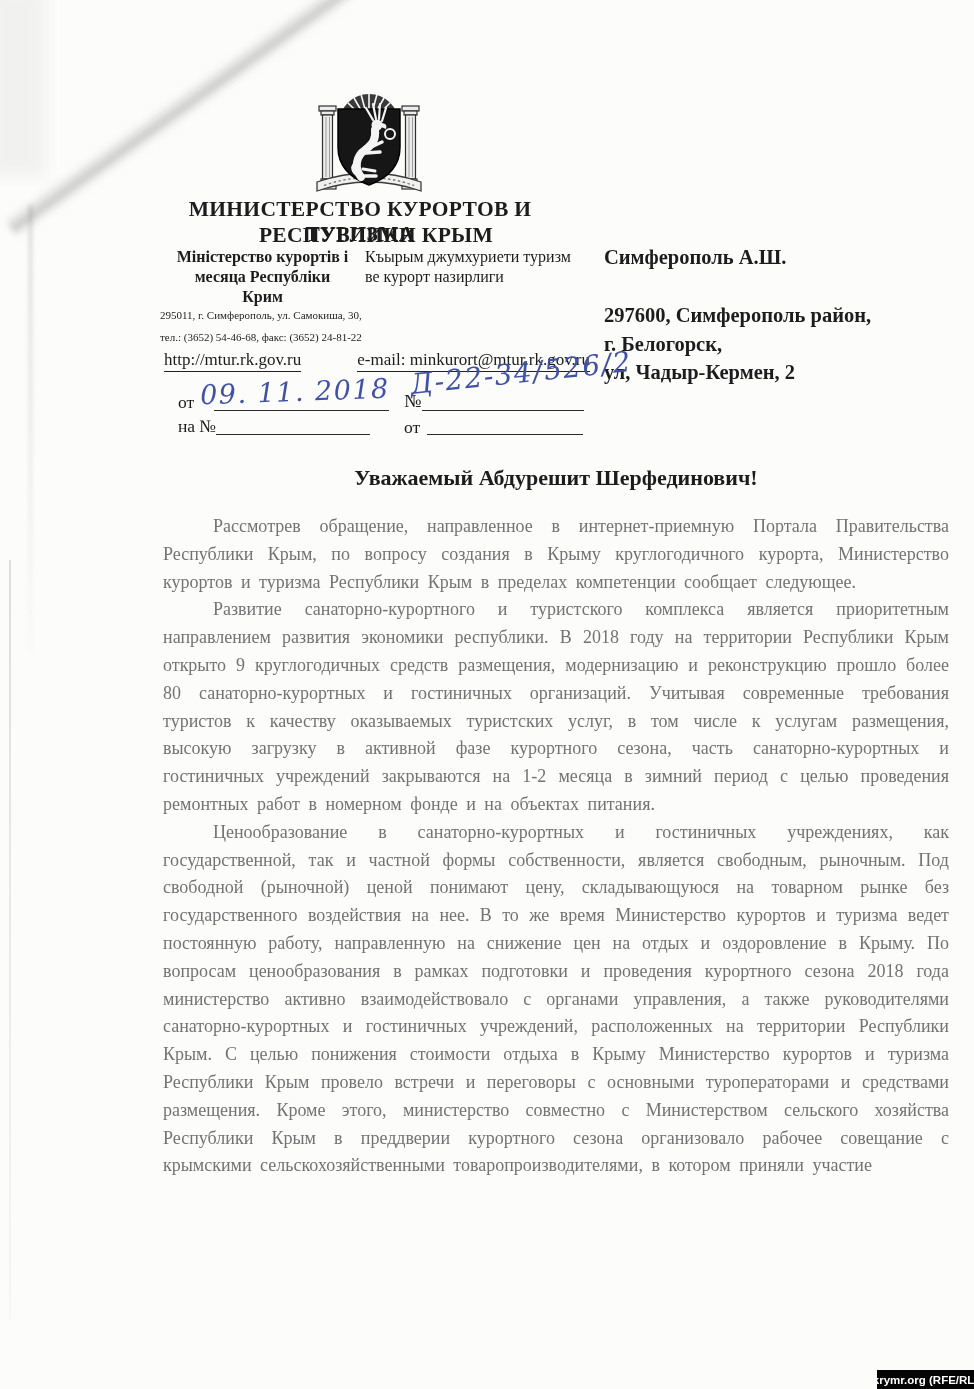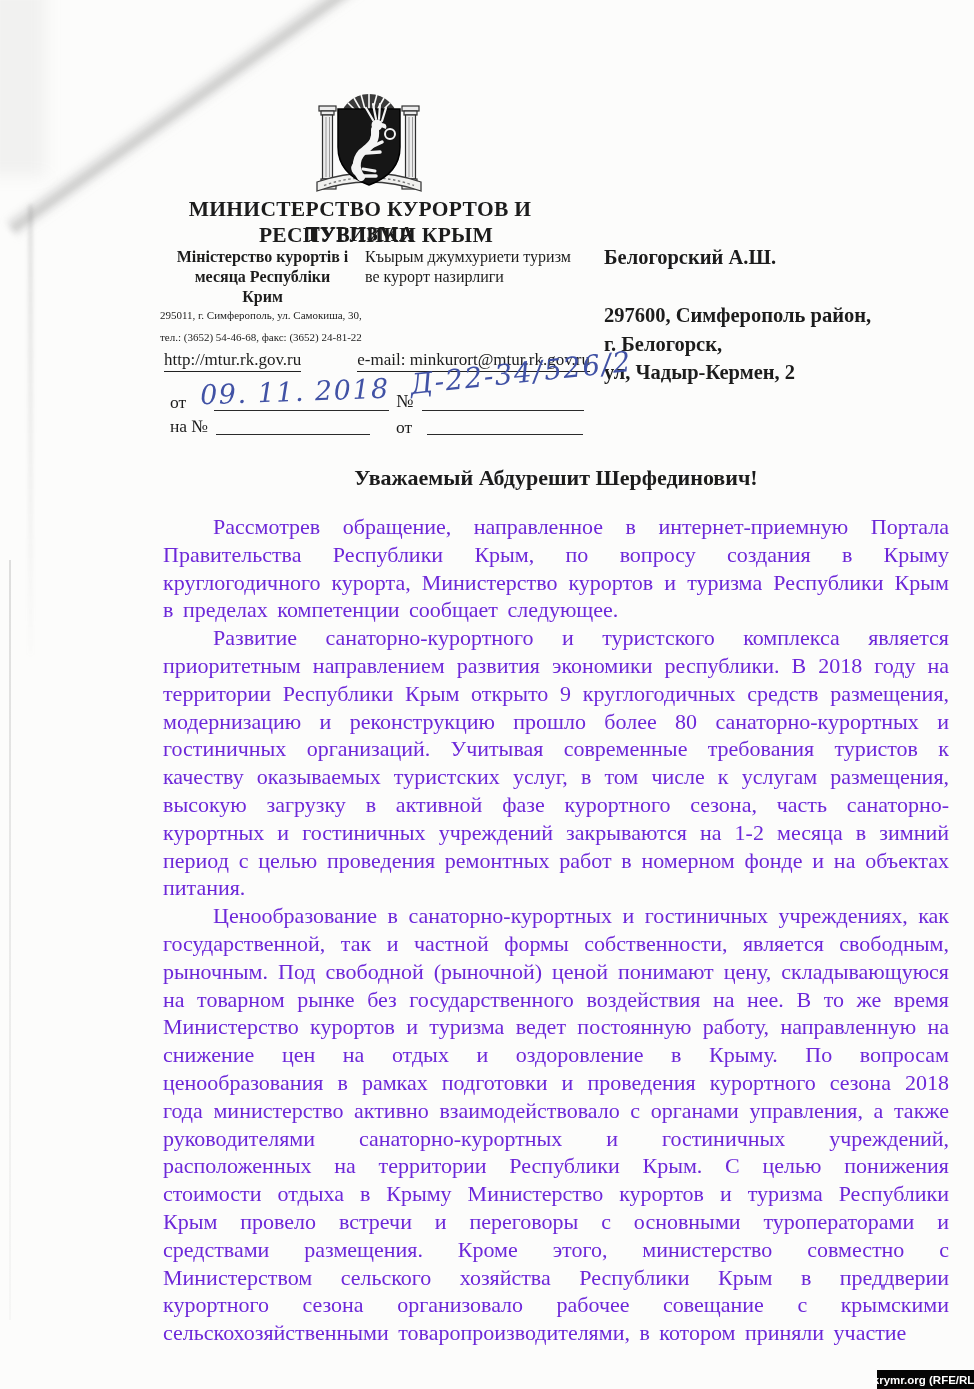--- a/index.html
+++ b/index.html
@@ -37,34 +37,34 @@
   .subcols{left:160px;top:247px;width:432px;display:flex;justify-content:space-between;}
   .sub-uk{width:205px;text-align:center;font-size:16px;line-height:20px;font-weight:bold;}
   .sub-ct{width:227px;font-size:16px;line-height:20px;}
   .addr{left:160px;top:305px;width:432px;font-size:11px;line-height:21.5px;}
   .urlrow{left:164px;top:350px;width:426px;display:flex;justify-content:space-between;font-size:17px;}
   .und{border-bottom:1.5px solid #222;padding-bottom:1px;}
   
   .rec-name{left:604px;top:246px;font-size:20.5px;font-weight:bold;}
   .rec-addr{left:604px;top:301px;font-size:20.5px;font-weight:bold;line-height:28.5px;}
   
-  .flabel{font-size:17.5px;}
+  .flabel{font-size:17.5px;margin-left:8px;}
   .fline{border-bottom:1.6px solid #2a2a2a;height:0;}
   .hw{
     font-family:"DejaVu Serif", serif;font-style:italic;color:#4152a5;
     letter-spacing:1.5px;white-space:nowrap;
   }
   .hw-date{left:200px;top:376px;font-size:27px;transform:rotate(-2deg);}
   .hw-num{left:412px;top:368px;font-size:28px;transform:rotate(-6deg);transform-origin:left bottom;}
   
   .salutation{left:163px;top:465px;width:786px;text-align:center;font-size:22px;font-weight:bold;}
   .body-block{left:163px;top:513px;width:786px;}
   .body-block p{
-    margin:0;font-size:22px;line-height:27.8px;text-align:justify;
-    text-indent:50px;word-spacing:4px;color:#6d28d9;
+    margin:0;font-size:18px;line-height:27.8px;text-align:justify;
+    text-indent:50px;word-spacing:4px;color:#737373;
   }
   
   .watermark{
     left:877px;top:1370px;width:97px;height:19px;background:#050505;
     color:#fff;display:flex;align-items:center;justify-content:center;
     font-family:"Liberation Sans", sans-serif;font-size:11.5px;font-weight:bold;
     white-space:nowrap;
   }
 </style>
 </head>
@@ -156,21 +156,21 @@
   <div class="abs addr">
     <div>295011, г. Симферополь, ул. Самокиша, 30,</div>
     <div>тел.: (3652) 54-46-68, факс: (3652) 24-81-22</div>
   </div>
 
   <div class="abs urlrow">
     <span class="und">http://mtur.rk.gov.ru</span>
     <span class="und">e-mail: minkurort@mtur.rk.gov.ru</span>
   </div>
 
-  <div class="abs rec-name">Белогорский А.Ш.</div>
+  <div class="abs rec-name">Симферополь А.Ш.</div>
   <div class="abs rec-addr">
     <div>297600, Симферополь район,</div>
     <div>г. Белогорск,</div>
     <div>ул, Чадыр-Кермен, 2</div>
   </div>
 
   <span class="abs flabel" style="left:170px;top:392px;">от</span>
   <div class="abs fline" style="left:214px;top:410px;width:175px;"></div>
   <span class="abs flabel" style="left:396px;top:391px;font-size:18px;">№</span>
   <div class="abs fline" style="left:422px;top:410px;width:162px;"></div>

